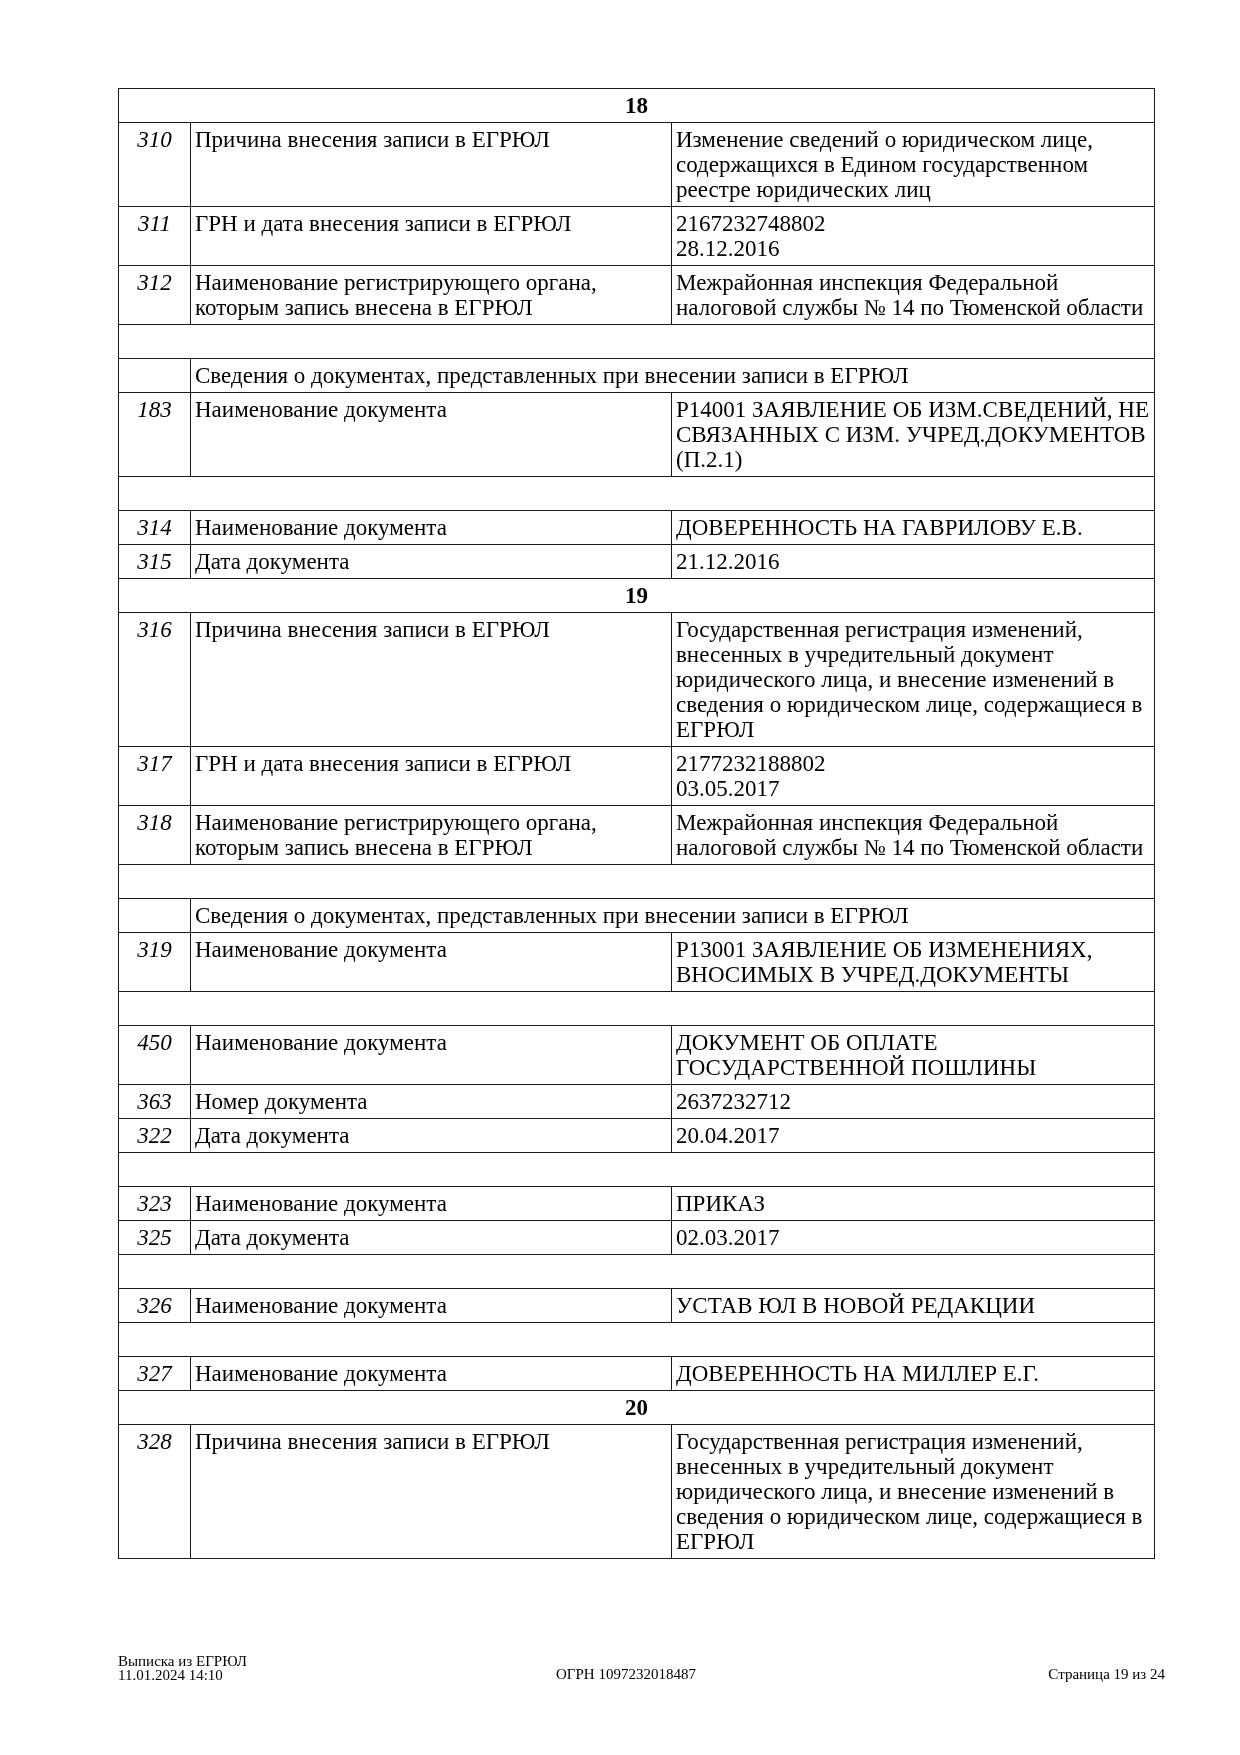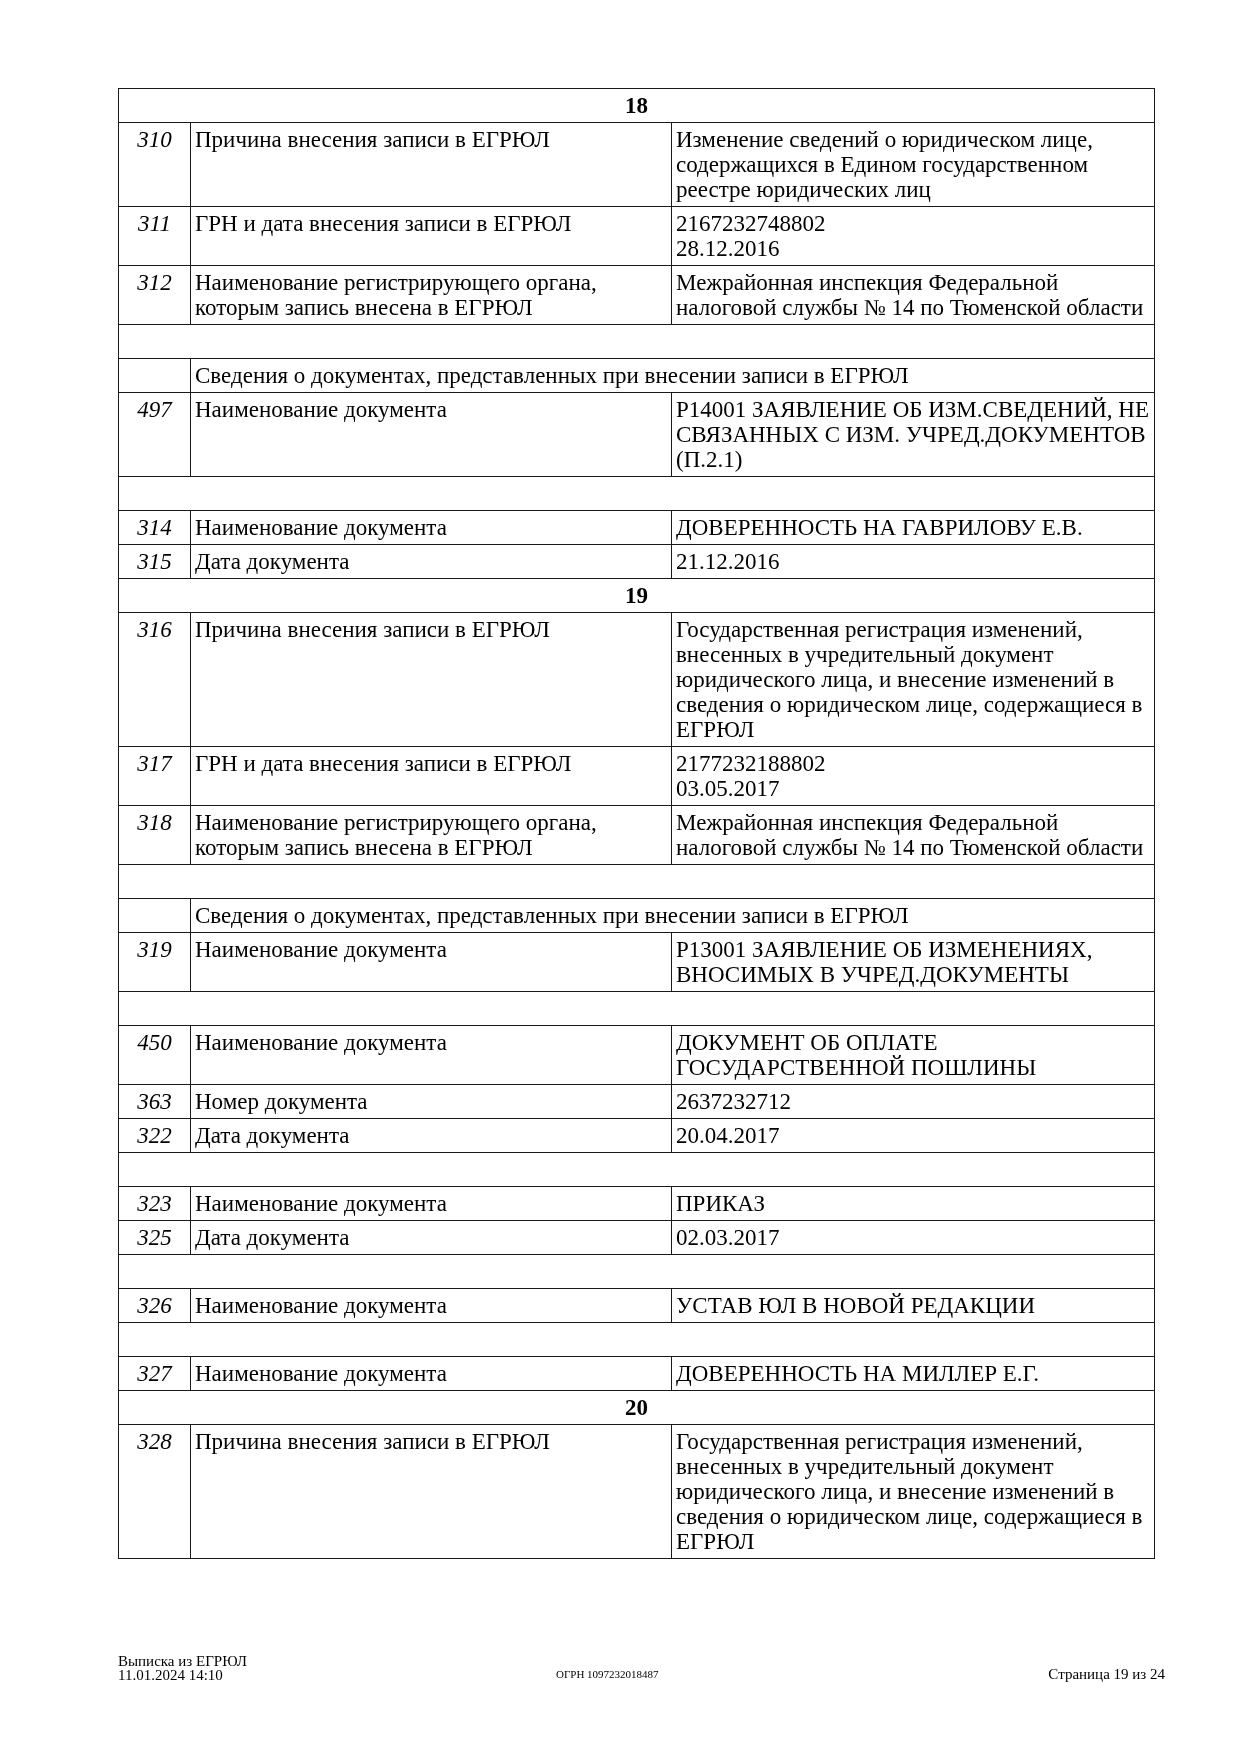--- a/index.html
+++ b/index.html
@@ -11,21 +11,21 @@
   table.egr td { border: 1.5px solid #1a1a1a; font-size: 23px; line-height: 25px;
                  vertical-align: top; padding: 4px 4px 4px 4px; word-wrap: break-word; }
   col.c-num { width: 72px; }
   col.c-label { width: 481px; }
   col.c-value { width: 483px; }
   td.num { text-align: center; padding-left: 2px; padding-right: 2px; font-style: italic; }
   td.sec { text-align: center; font-weight: bold; }
   tr.empty td { height: 25px; }
   .val-line { display: block; }
   #footer-left { position: absolute; left: 118px; top: 1655px; font-size: 15px; line-height: 13.5px; }
-  #footer-ogrn { position: absolute; left: 556px; top: 1668px; font-size: 11px; line-height: 13.5px; }
+  #footer-ogrn { position: absolute; left: 556px; top: 1668px; font-size: 15px; line-height: 13.5px; }
   #footer-page { position: absolute; right: 75px; top: 1668px; font-size: 15px; line-height: 13.5px; }
   .fl { display: block; }
 </style>
 </head>
 <body>
 
 <div id="page">
   <table class="egr">
     <colgroup>
         <col class="c-num">
@@ -59,21 +59,21 @@
           </td>
         </tr>
         <tr class="empty">
           <td colspan="3"></td>
         </tr>
         <tr>
           <td class="num"></td>
           <td colspan="2">Сведения о документах, представленных при внесении записи в ЕГРЮЛ</td>
         </tr>
         <tr>
-          <td class="num">497</td>
+          <td class="num">183</td>
           <td>Наименование документа</td>
           <td>
             <span class="val-line">Р14001 ЗАЯВЛЕНИЕ ОБ ИЗМ.СВЕДЕНИЙ, НЕ СВЯЗАННЫХ С ИЗМ. УЧРЕД.ДОКУМЕНТОВ (П.2.1)</span>
           </td>
         </tr>
         <tr class="empty">
           <td colspan="3"></td>
         </tr>
         <tr>
           <td class="num">314</td>

